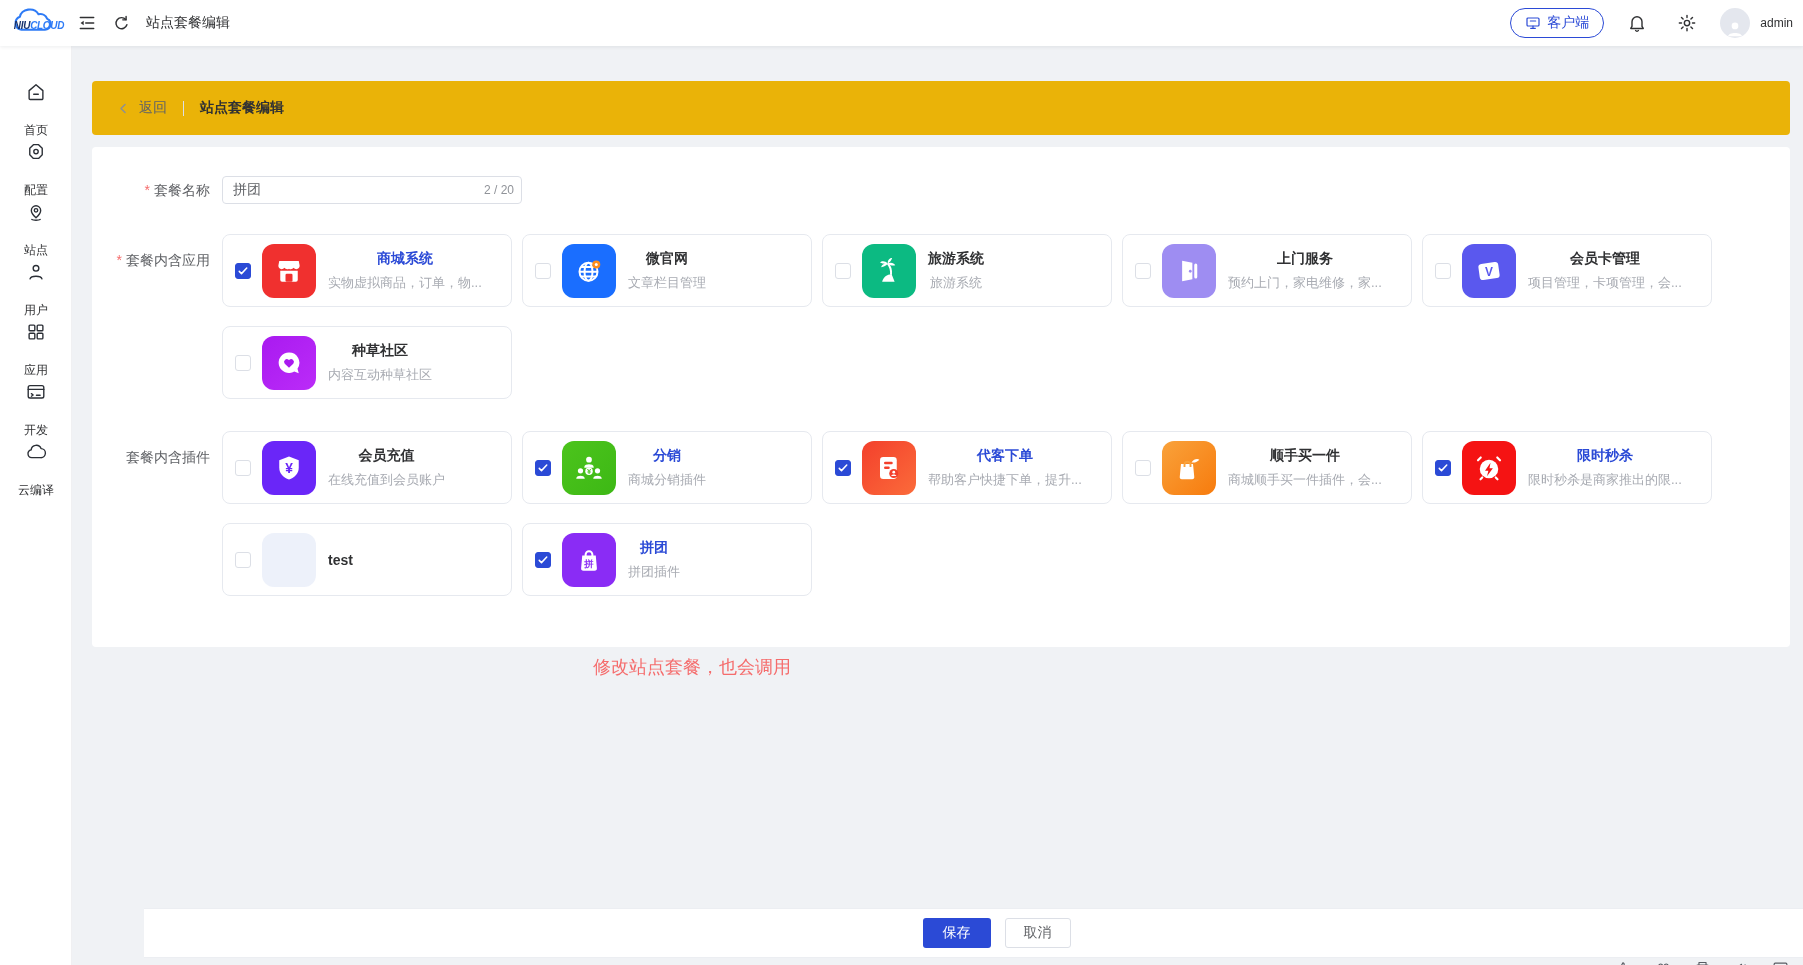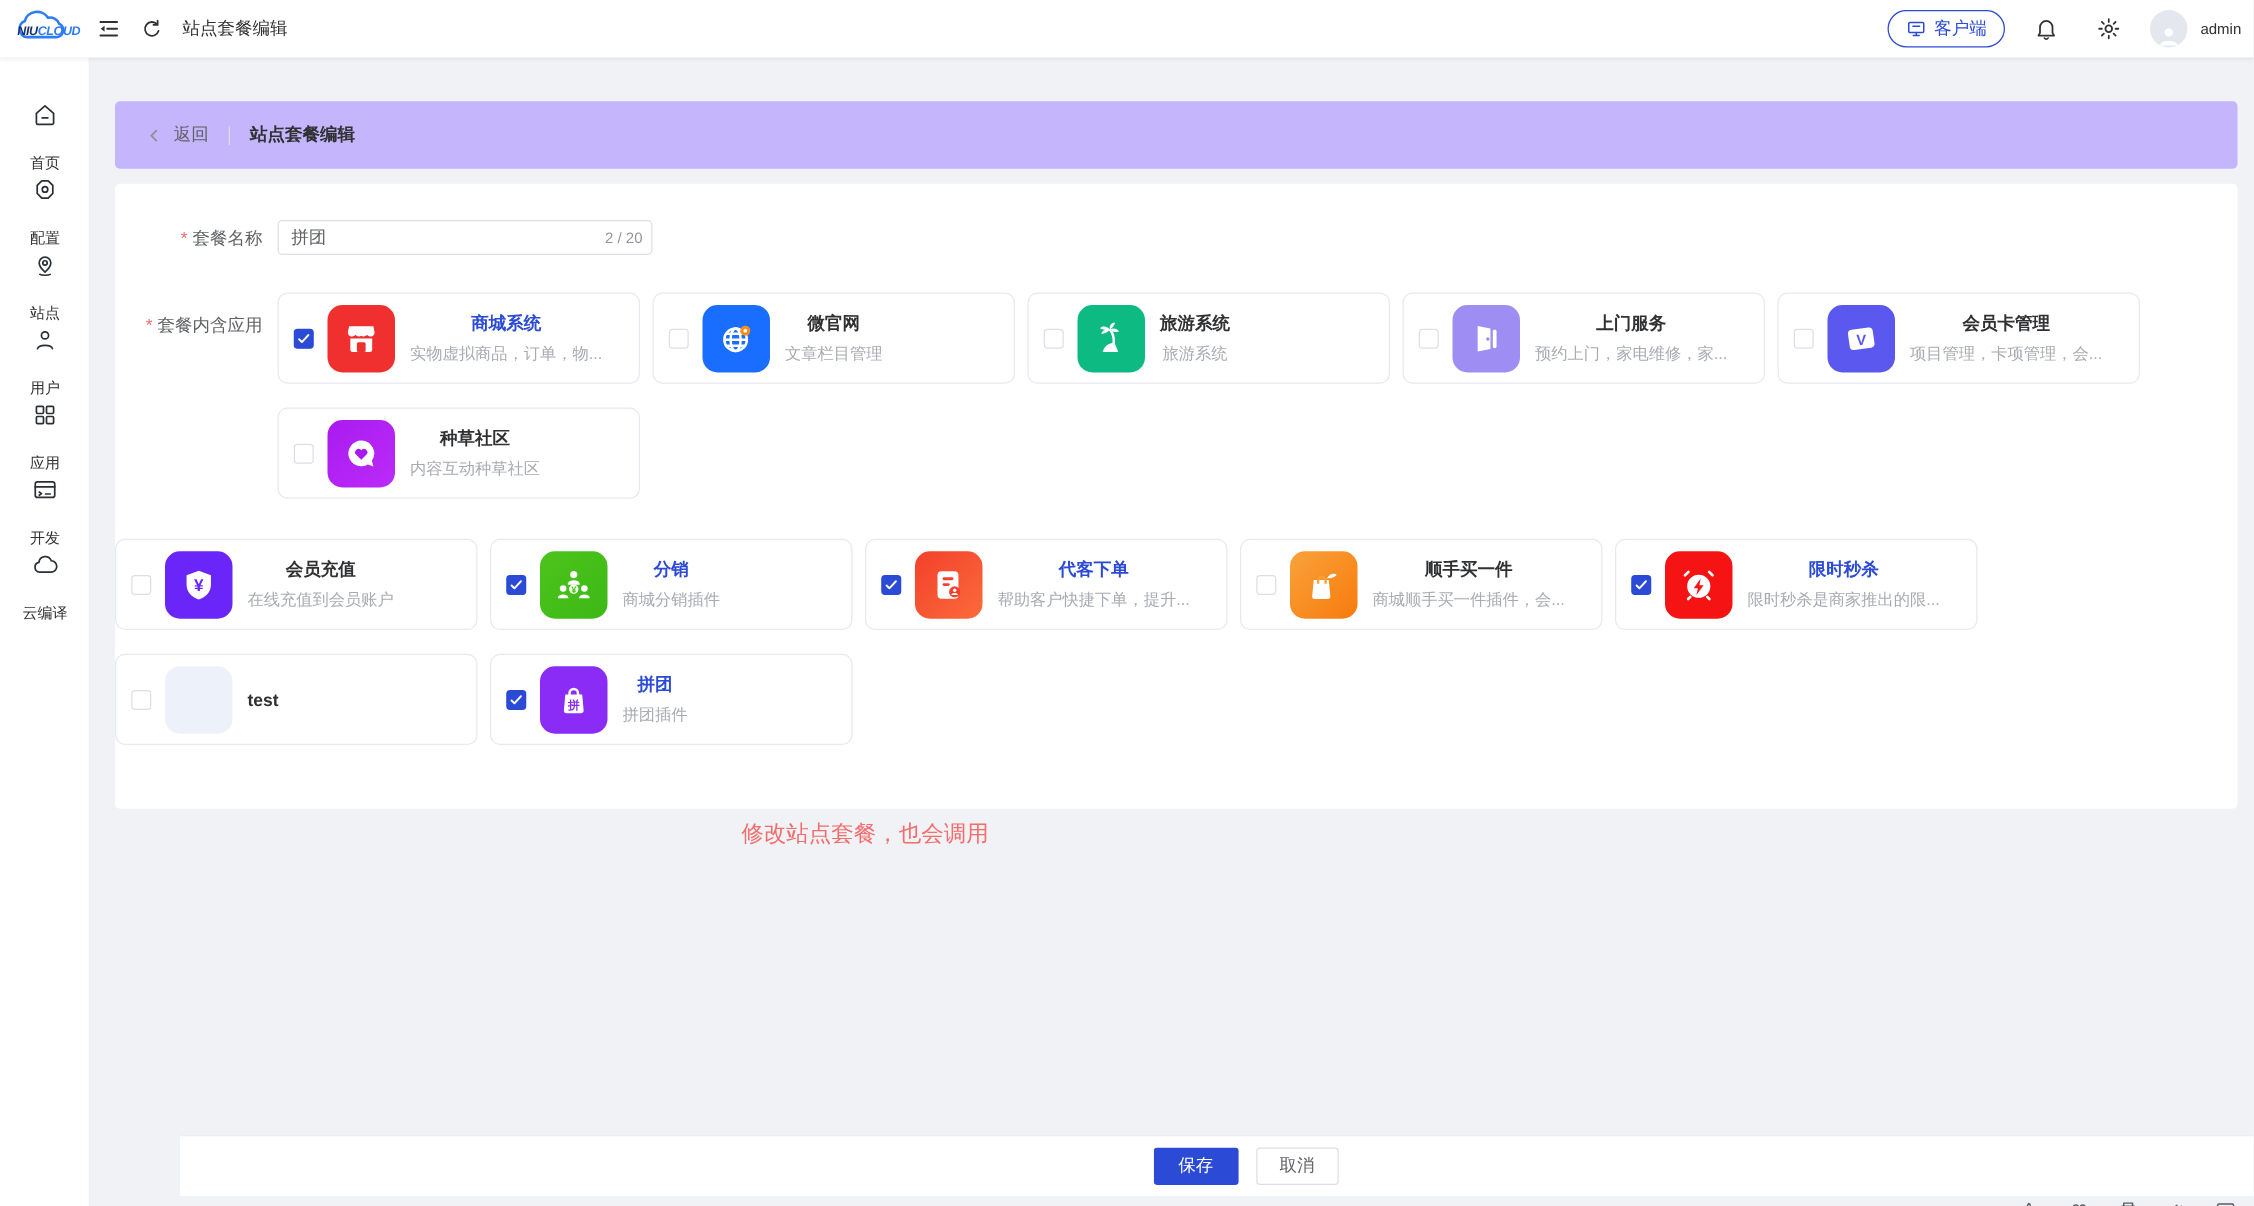--- a/index.html
+++ b/index.html
@@ -28,21 +28,21 @@
 
   
   .sidebar{ position:absolute; left:0; top:46px; bottom:0; width:72px; background:#fff;
     border-right:1px solid #f0f0f2; z-index:20; padding-top:40px; }
   .side-item{ width:72px; height:46px; margin-bottom:14px; display:flex; flex-direction:column;
     align-items:center; justify-content:center; cursor:pointer; gap:20px; }
   .side-label{ font-size:12px; color:#303133; line-height:14px; }
 
   
   .main{ position:absolute; left:72px; top:46px; right:0; bottom:0; }
-  .crumb-bar{ margin:35px 13px 0 20px; height:54px; background:#c4b5fd; border-radius:4px;
+  .crumb-bar{ margin:35px 13px 0 20px; height:54px; background:#eab308; border-radius:4px;
     display:flex; align-items:center; padding:0 24px; }
   .crumb-back{ display:flex; align-items:center; gap:8px; color:#606266; cursor:pointer; font-size:14px; }
   .crumb-div{ width:1px; height:15px; background:#dcdfe6; margin:0 16px; }
   .crumb-title{ font-size:14px; font-weight:700; color:#303133; }
 
   .form-card{ margin:12px 13px 0 20px; height:500px; background:#fff; border-radius:4px; overflow:hidden; }
   .form-row{ display:flex; }
   .form-label{ width:130px; flex:none; text-align:right; padding-right:12px; font-size:14px; color:#606266; }
   .req{ color:#f56c6c; margin-right:4px; }
   .lh-input{ line-height:28px; }
@@ -346,20 +346,21 @@
             </span>
     <span class="pkg-text">
       <span class="pkg-title ">种草社区</span>
       <span class="pkg-desc">内容互动种草社区</span>
     </span>
           </div>
         </div>
     </div>
 
     <div class="form-row row-plugins">
+      <div class="form-label lh-cards"><span>套餐内含插件</span></div>
       <div class="card-grid" id="plugins-grid">
           <div class="pkg-card">
     <span class="cb "></span>
     <span class="pkg-icon" style="background:linear-gradient(135deg,#6a26f8,#6a26f8)">
               <svg viewBox="0 0 24 24" width="30" height="30">
                 <path fill="#fff" d="M12 2.8l7.8 2.9v5.9c0 4.9-3.3 8-7.8 9.6-4.5-1.6-7.8-4.7-7.8-9.6V5.7z"></path>
                 <text x="12" y="16" font-size="11" font-weight="bold" fill="#6a26f8" text-anchor="middle">¥</text>
               </svg>
             </span>
     <span class="pkg-text">

